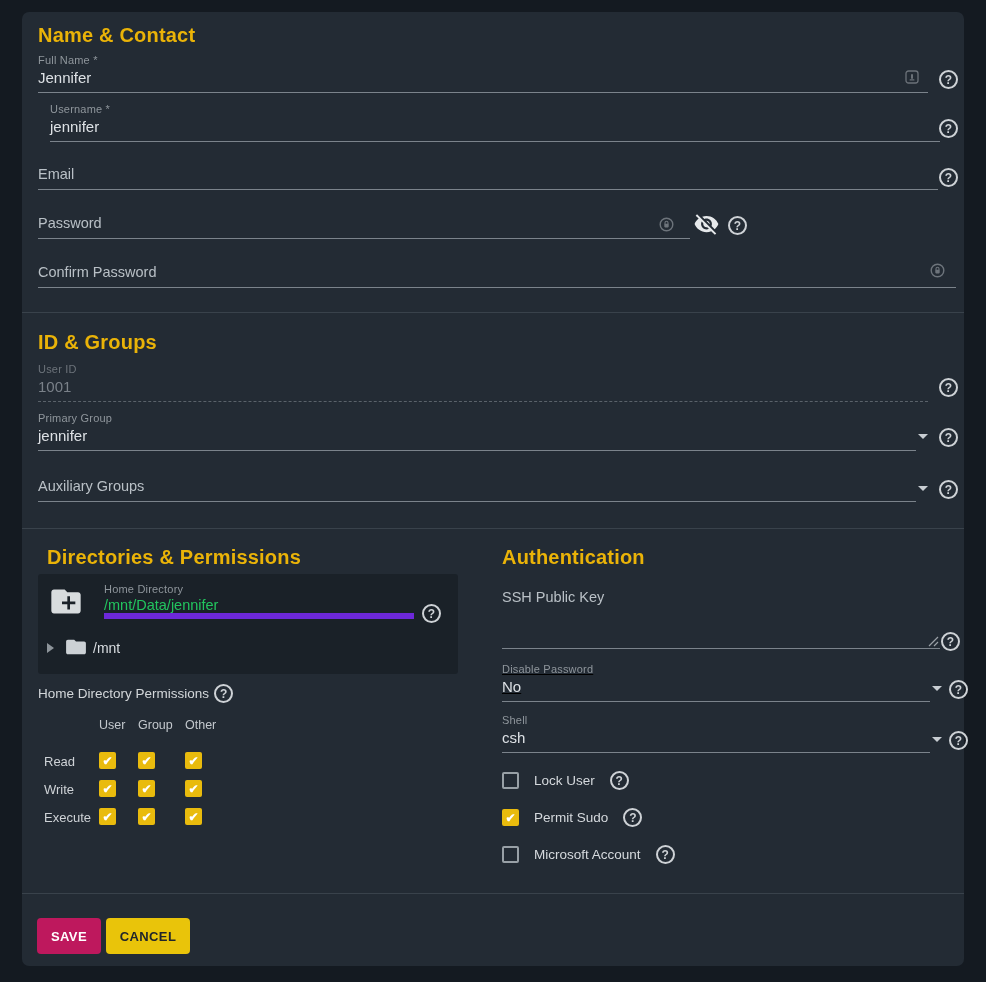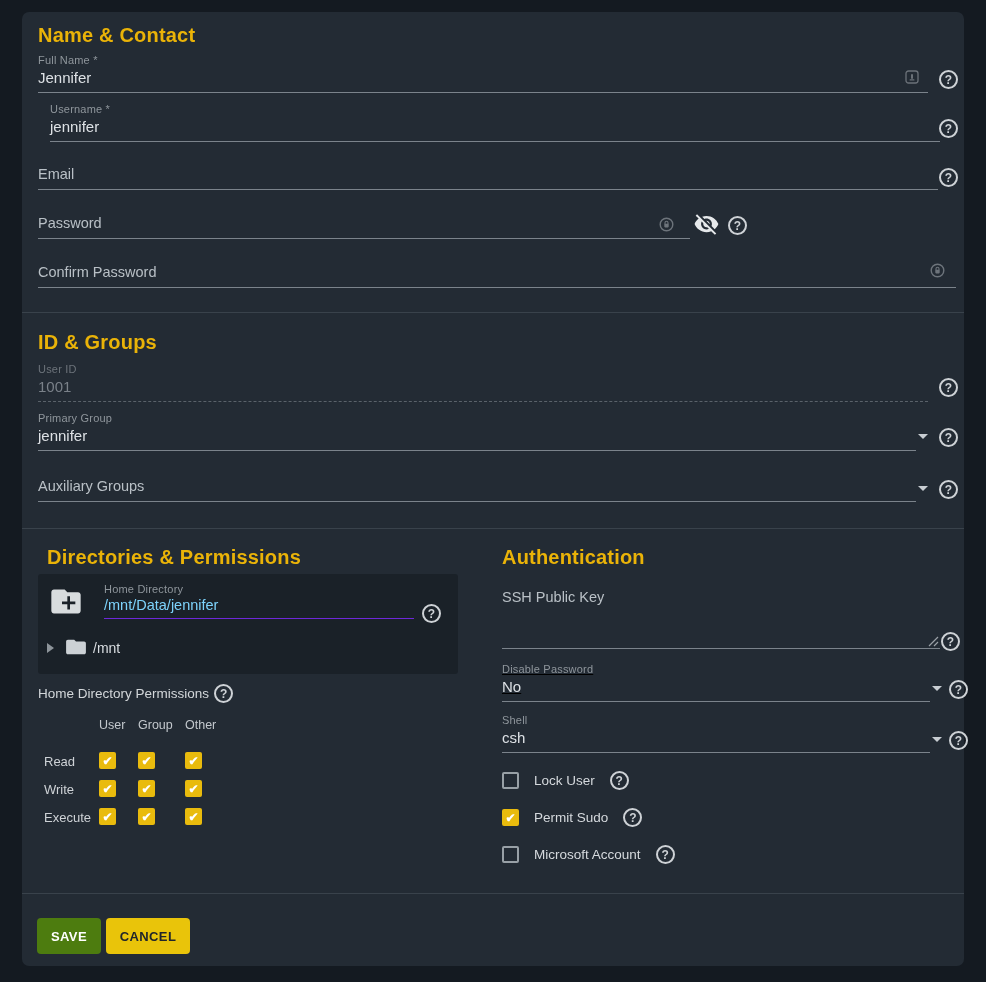--- a/index.html
+++ b/index.html
@@ -76,21 +76,21 @@
   .cb.unchecked { border:2px solid #98a0a6; background:transparent; }
 
   .check-row { position:absolute; display:flex; align-items:center; gap:15px; }
   .check-row .cb-label { font-size:13.5px; color:#d5d9dd; margin-right:0px; }
 
   .btn {
     position:absolute; height:36px; border:none; border-radius:4px;
     font-family:"Liberation Sans", sans-serif; font-size:13px; font-weight:700;
     letter-spacing:.4px; cursor:pointer; top:906px;
   }
-  .btn-save { left:15px; width:64px; background:#4d7c0f; color:#ffffff; }
+  .btn-save { left:15px; width:64px; background:#be185d; color:#ffffff; }
   .btn-cancel { left:84px; width:84px; background:#e9c40a; color:#20262c; }
 
   .inline-label-row { position:absolute; display:inline-flex; align-items:center; gap:5px; }
   .inline-label-row .txt { font-size:13.5px; color:#d3d7da; }
 
   svg { display:block; }
 </style>
 </head>
 <body>
 
@@ -177,21 +177,21 @@
 
   <div class="abs sec-title" style="left:0; top:534px;margin-left:25px;">Directories &amp; Permissions</div>
 
   <div class="panel">
     <span class="abs" style="left:12px; top:14px; cursor:pointer;">
       <svg width="32" height="27" viewBox="0 0 24 20" fill="#d8dcde">
           <path d="M21 3h-8l-2-2H3c-1.1 0-2 .9-2 2v14c0 1.1.9 2 2 2h18c1.1 0 2-.9 2-2V5c0-1.1-.9-2-2-2zm-2 9h-4v4h-2v-4H9v-2h4V6h2v4h4v2z"></path>
         </svg>
     </span>
     <div class="flabel abs" style="left:66px; top:9px;">Home Directory</div>
-    <div class="abs" style="left:66px; top:23px; width:310px; font-size:14.5px; color:#7dd3fc; padding-bottom:5px; border-bottom:1px solid #6d28d9; cursor:text;">/mnt/Data/jennifer</div>
+    <div class="abs" style="left:66px; top:23px; width:310px; font-size:14.5px; color:#22c55e; border-bottom:6px solid #6d28d9; cursor:text;">/mnt/Data/jennifer</div>
     <span class="help abs" style="left:384px; top:30px;"></span>
     <span class="tree-caret" style="left:9px; top:69px;"></span>
     <span class="abs" style="left:27px; top:64px; cursor:pointer;">
       <svg width="22" height="18" viewBox="0 0 24 20" fill="#ccd1d5">
           <path d="M10 2H3c-1.1 0-2 .9-2 2v12c0 1.1.9 2 2 2h18c1.1 0 2-.9 2-2V6c0-1.1-.9-2-2-2h-9l-2-2z"></path>
         </svg>
     </span>
     <div class="abs" style="left:55px; top:66px; font-size:14px; color:#d9dde1; cursor:pointer;">/mnt</div>
   </div>
 

